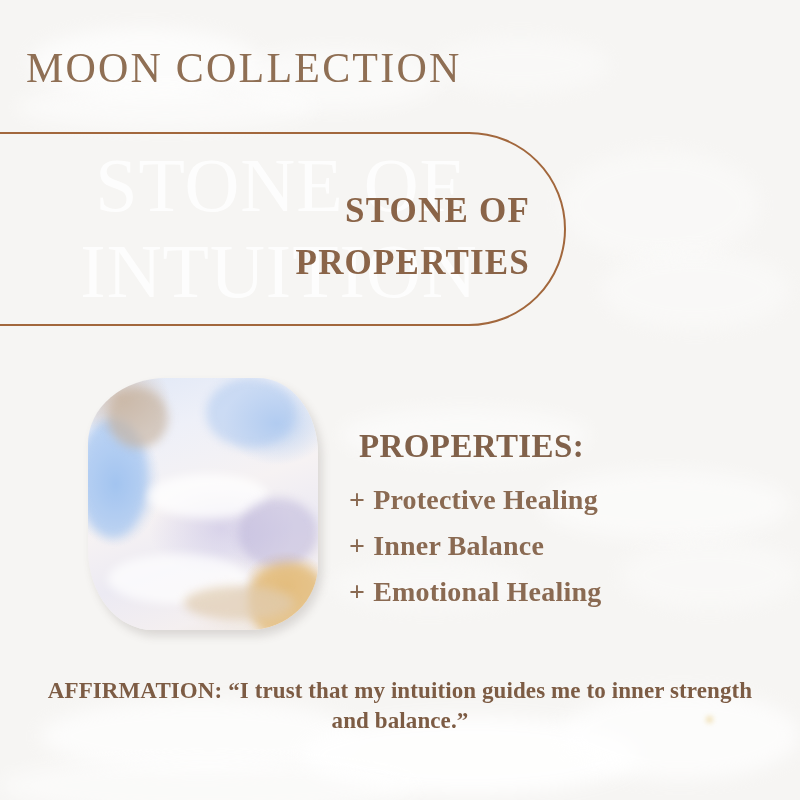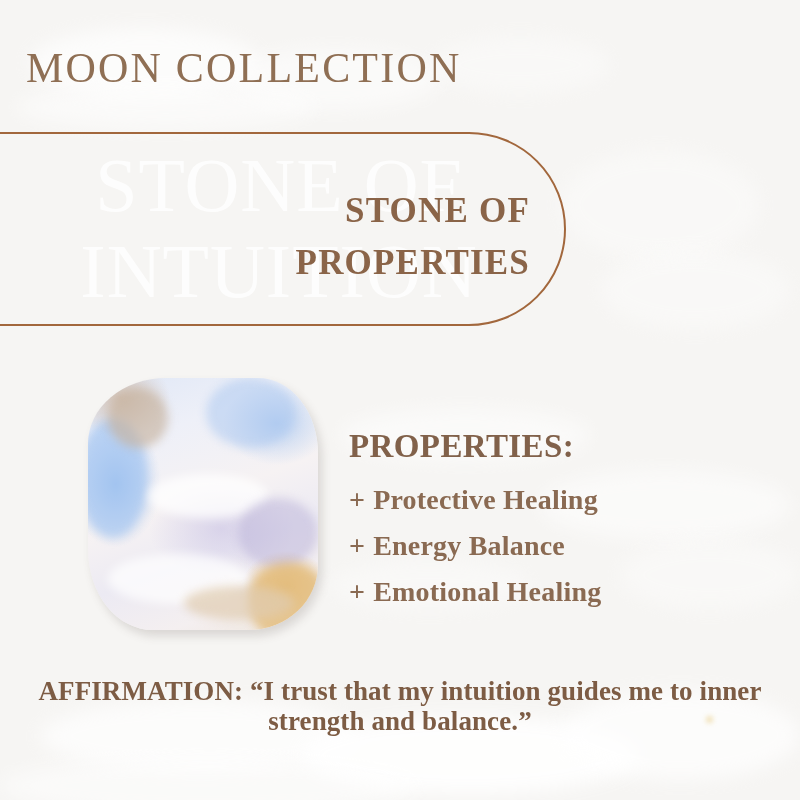--- a/index.html
+++ b/index.html
@@ -141,21 +141,21 @@
     left: 349px;
     top: 428px;
     width: 420px;
   }
   #properties-heading {
     font-family: "Liberation Serif", serif;
     font-weight: 700;
     font-size: 33px;
     letter-spacing: .4px;
     color: #81614a;
-    margin: 0 0 12px 0;
+    margin: 0 0 12px 10px;
   }
   .prop-item {
     font-family: "Liberation Serif", serif;
     font-weight: 700;
     font-size: 28px;
     letter-spacing: .2px;
     color: #8a6a52;
     line-height: 46px;
     white-space: nowrap;
   }
@@ -163,21 +163,21 @@
 
   
   #affirmation {
     position: absolute;
     left: 30px;
     top: 676px;
     width: 740px;
     text-align: center;
     font-family: "Liberation Serif", serif;
     font-weight: 700;
-    font-size: 27px;
+    font-size: 23px;
     line-height: 30px;
     letter-spacing: .1px;
     color: #7d5c44;
   }
   #affirmation .label { color: #7d5c44; }
   #affirmation .quote { color: #7d5c44; }
 </style>
 </head>
 <body>
 
@@ -226,21 +226,21 @@
     </div>
   </div>
 
   <div id="properties">
     <div id="properties-heading">PROPERTIES:</div>
 
     <div class="prop-item">
       <span class="prop-plus">+</span><span>Protective Healing</span>
     </div>
     <div class="prop-item">
-      <span class="prop-plus">+</span><span>Energy Balance</span>
+      <span class="prop-plus">+</span><span>Inner Balance</span>
     </div>
     <div class="prop-item">
       <span class="prop-plus">+</span><span>Emotional Healing</span>
     </div>
   </div>
 
   <div id="affirmation">
     <span class="label">AFFIRMATION:</span>
     <span class="quote">“I trust that my intuition guides me to inner strength and balance.”</span>
   </div>

